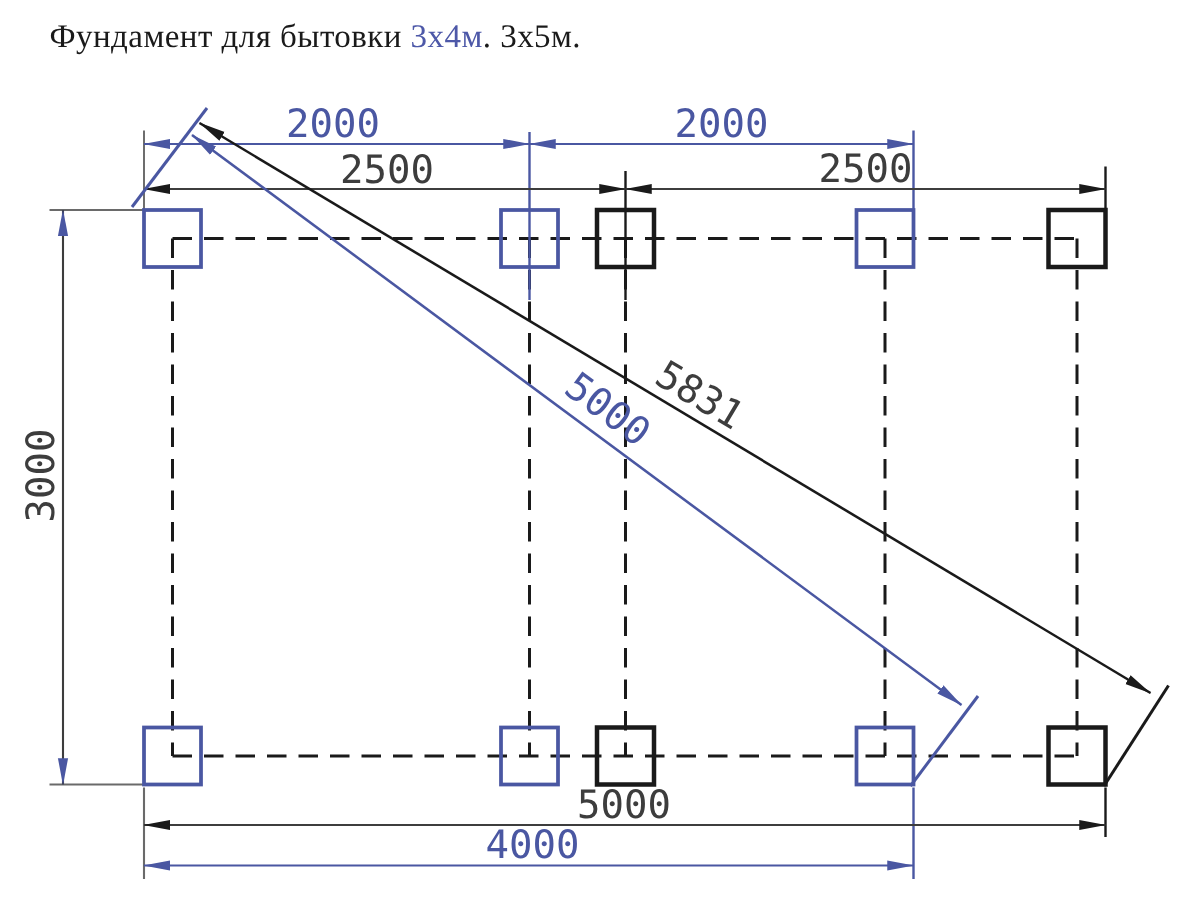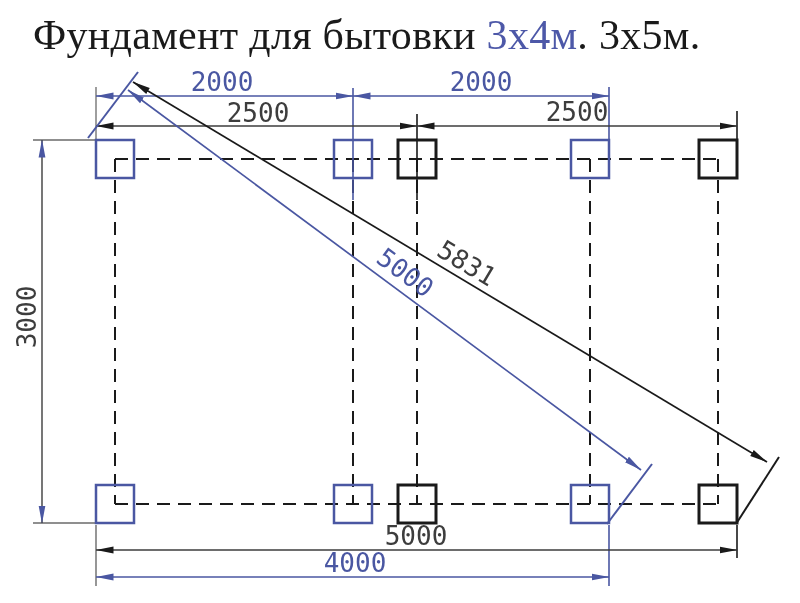--- a/index.html
+++ b/index.html
@@ -1,21 +1,21 @@
 <!DOCTYPE html>
 <html><head>
 <meta charset="utf-8">
 <style>
   html,body{margin:0;padding:0;background:#ffffff;}
   #stage{
     position:relative;width:800px;height:603px;background:#ffffff;overflow:hidden;
     font-family:"Liberation Serif",serif;
   }
   #title{
-    position:absolute;left:33px;top:11px;font-size:42px;color:#1a1a1a;
+    position:absolute;left:33px;top:11px;font-size:22px;color:#1a1a1a;
     letter-spacing:0.3px;white-space:nowrap;
   }
   #title .accent{color:#4d58a8;}
   svg{position:absolute;left:0;top:0;}
   .st-blue{stroke:#4a57a2;fill:none;}
   .st-black{stroke:#1a1a1a;fill:none;}
   .st-dim{stroke:#3d3d3d;fill:none;}
   .st-gray{stroke:#6a6a6a;fill:none;}
   .dashed{stroke-dasharray:13 8;}
   .tx{font-family:"DejaVu Sans Mono",monospace;font-size:26px;}

